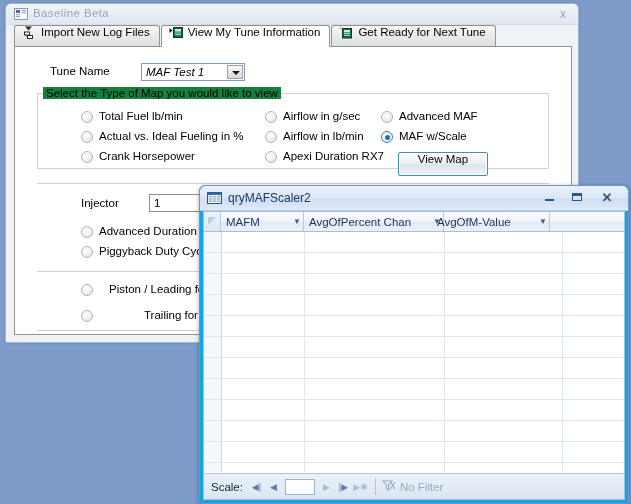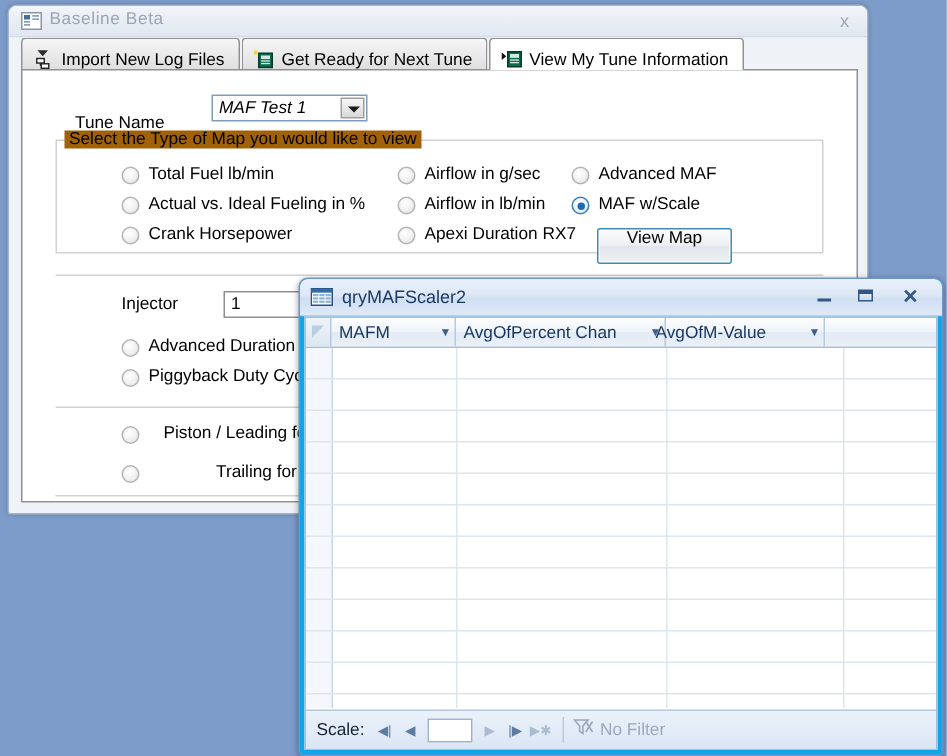--- a/index.html
+++ b/index.html
@@ -50,21 +50,21 @@
   }
   .tab {
     position: relative; float: left;
     height: 21px; box-sizing: border-box;
     padding: 0 9px 0 7px;
     background: linear-gradient(to bottom, #f6f6f6, #dfdfdf);
     border: 1px solid #919191;
     border-bottom: none;
     border-radius: 3px 3px 0 0;
     margin-right: 1px;
-    display: flex; align-items: flex-end;
+    display: flex; align-items: flex-start;
     font-size: 11.5px; color: #000;
     white-space: nowrap;
   }
   .tab.active {
     background: #ffffff;
     z-index: 3;
     height: 22px;
     border-bottom: 1px solid #ffffff;
   }
   .tab .ticon { width: 14px; height: 13px; margin-right: 5px; flex: none; position: relative; }
@@ -103,21 +103,21 @@
     background: #fff; border: 1px solid #8f8f8f; height: 18px;
   }
   .textbox .val { position: absolute; left: 4px; top: 2px; font-size: 11.5px; }
 
   .groupbox {
     position: absolute; box-sizing: border-box;
     border: 1px solid #d2d2d2;
     border-top: 1px solid #d2d2d2;
   }
   .group-caption {
-    position: absolute; background: #a16207; padding: 0 3px;
+    position: absolute; background: #15803d; padding: 0 3px;
     font-size: 11.5px; white-space: nowrap;
   }
 
   .radio { position: absolute; }
   .radio .dot {
     position: absolute; left: 0; top: 1px;
     width: 12px; height: 12px; border-radius: 50%;
     background: radial-gradient(circle at 40% 35%, #ffffff 0%, #f0f0f0 55%, #dcdcdc 100%);
     border: 1px solid #b4b4b4;
     box-sizing: border-box;
@@ -280,53 +280,53 @@
       <div class="tab">
         <span class="ticon">
           <svg width="14" height="13" viewBox="0 0 14 13">
             <path d="M3 0.5 h7 l-3.5 4 z" fill="#2b2b2b"></path>
             <rect x="2.5" y="6" width="5" height="3" fill="#ffffff" stroke="#2b2b2b"></rect>
             <rect x="5.5" y="9.5" width="5" height="3" fill="#ffffff" stroke="#2b2b2b"></rect>
             <line x1="5" y1="9" x2="5" y2="11" stroke="#2b2b2b"></line>
           </svg>
         </span>
         <span>Import New Log Files</span>
+      </div>
+
+      <div class="tab active">
+        <span class="ticon">
+          <svg width="14" height="13" viewBox="0 0 14 13">
+            <path d="M0.5 2 l3 2.5 l-3 2.5 z" fill="#111"></path>
+            <rect x="4.5" y="1.5" width="9" height="10" fill="#0b6b4f" stroke="#063a2b"></rect>
+            <rect x="6" y="3" width="6" height="2.6" fill="#cfe9de"></rect>
+            <rect x="6" y="6.6" width="6" height="0.9" fill="#cfe9de"></rect>
+            <rect x="6" y="8.3" width="6" height="0.9" fill="#cfe9de"></rect>
+          </svg>
+        </span>
+        <span>View My Tune Information</span>
       </div>
 
       <div class="tab">
         <span class="ticon">
           <svg width="14" height="13" viewBox="0 0 14 13">
             <g stroke="#e8d84a" stroke-width="1.1">
               <line x1="1.5" y1="0.8" x2="1.5" y2="3.2"></line>
               <line x1="0.3" y1="2" x2="2.7" y2="2"></line>
               <line x1="0.6" y1="0.9" x2="2.4" y2="3.1"></line>
               <line x1="2.4" y1="0.9" x2="0.6" y2="3.1"></line>
             </g>
             <rect x="3.5" y="2.5" width="9" height="9.5" fill="#0b6b4f" stroke="#063a2b"></rect>
             <rect x="5" y="4" width="6" height="2.4" fill="#cfe9de"></rect>
             <rect x="5" y="7.2" width="6" height="0.9" fill="#cfe9de"></rect>
             <rect x="5" y="8.9" width="6" height="0.9" fill="#cfe9de"></rect>
           </svg>
         </span>
         <span>Get Ready for Next Tune</span>
       </div>
 
-      <div class="tab active">
-        <span class="ticon">
-          <svg width="14" height="13" viewBox="0 0 14 13">
-            <path d="M0.5 2 l3 2.5 l-3 2.5 z" fill="#111"></path>
-            <rect x="4.5" y="1.5" width="9" height="10" fill="#0b6b4f" stroke="#063a2b"></rect>
-            <rect x="6" y="3" width="6" height="2.6" fill="#cfe9de"></rect>
-            <rect x="6" y="6.6" width="6" height="0.9" fill="#cfe9de"></rect>
-            <rect x="6" y="8.3" width="6" height="0.9" fill="#cfe9de"></rect>
-          </svg>
-        </span>
-        <span>View My Tune Information</span>
-      </div>
-
       <div class="tab">
         <span class="ticon">
           <svg width="14" height="13" viewBox="0 0 14 13">
             <rect x="0.5" y="1.5" width="13" height="10" fill="#ffffff" stroke="#1f3b63"></rect>
             <rect x="0.5" y="1.5" width="13" height="2.2" fill="#3a6ea5"></rect>
             <g stroke="#5a7fae" stroke-width="0.8">
               <line x1="3.8" y1="3.7" x2="3.8" y2="11.5"></line>
               <line x1="7" y1="3.7" x2="7" y2="11.5"></line>
               <line x1="10.2" y1="3.7" x2="10.2" y2="11.5"></line>
               <line x1="0.5" y1="6" x2="13.5" y2="6"></line>
@@ -335,21 +335,21 @@
           </svg>
         </span>
         <span>Options</span>
       </div>
 
     </div>
 
     <div class="tab-body">
       <div class="form-area">
 
-        <span class="lbl" style="left:35px; top:29px;">Tune Name</span>
+        <span class="lbl" style="left:35px; top:18px;">Tune Name</span>
 
         <div class="combo" style="left:126px; top:16px; width:104px;font-style:italic;">
           <span class="val">MAF Test 1</span>
           <span class="arrowbox"></span>
         </div>
 
         <div class="groupbox" style="left:22px; top:46px; width:512px; height:76px;"></div>
         <span class="group-caption" style="left:28px; top:40px;">Select the Type of Map you would like to view</span>
 
         <div class="radio" style="left:66px; top:63px;">

